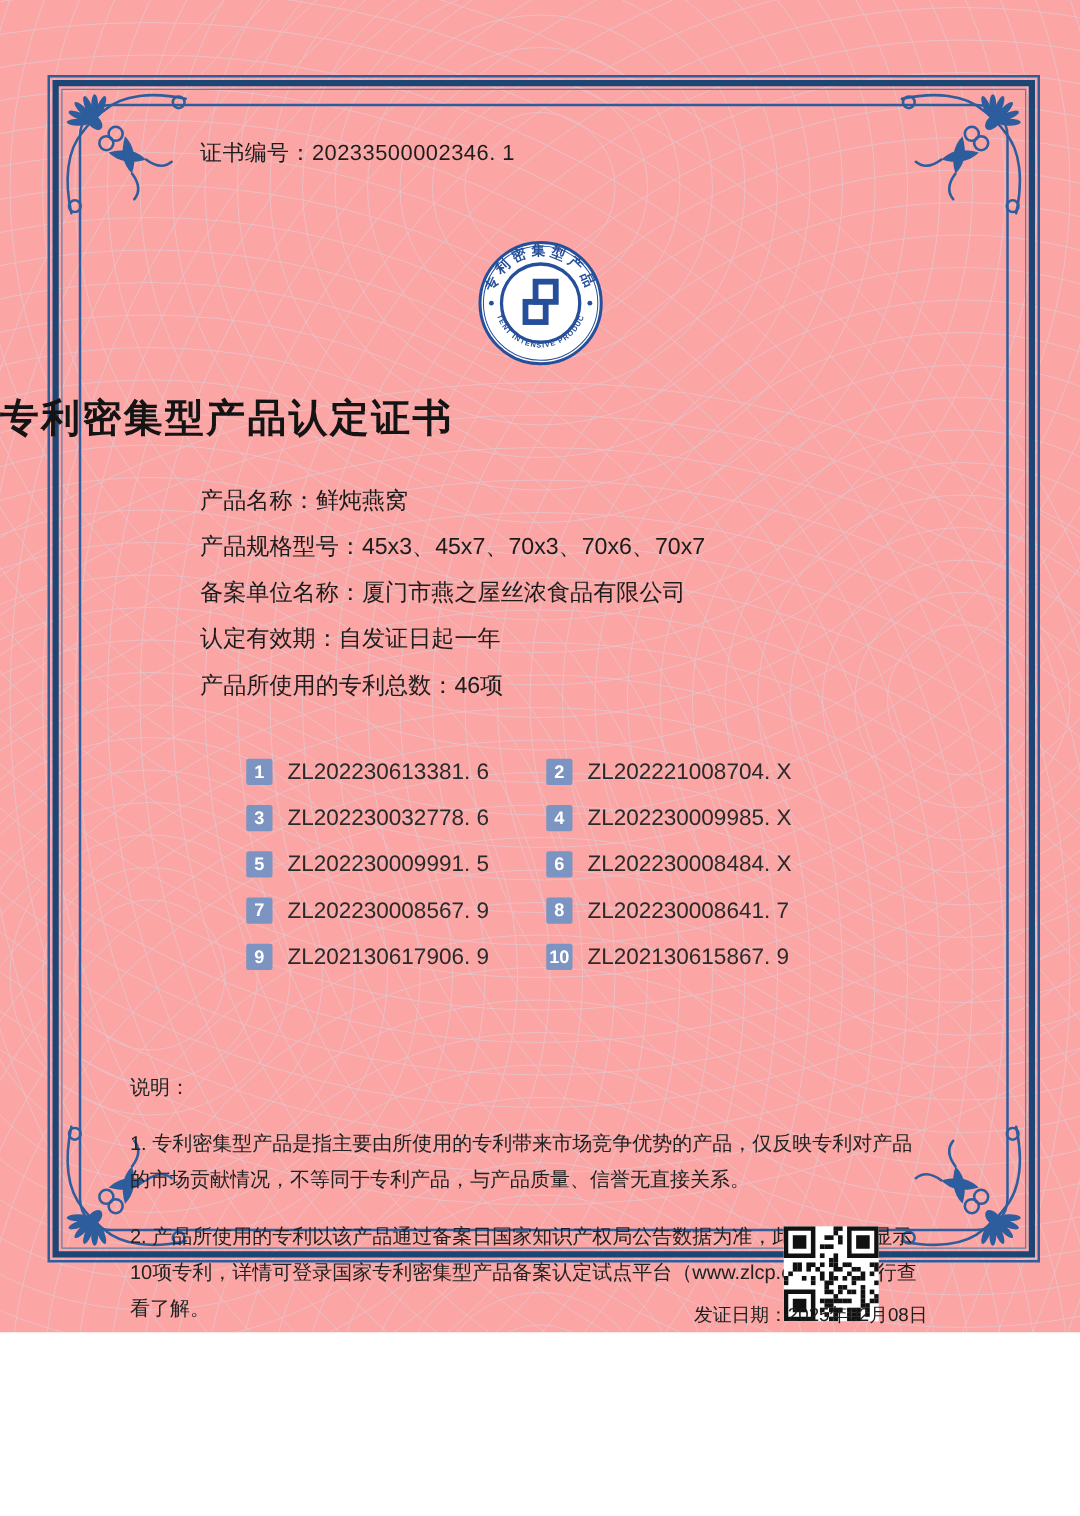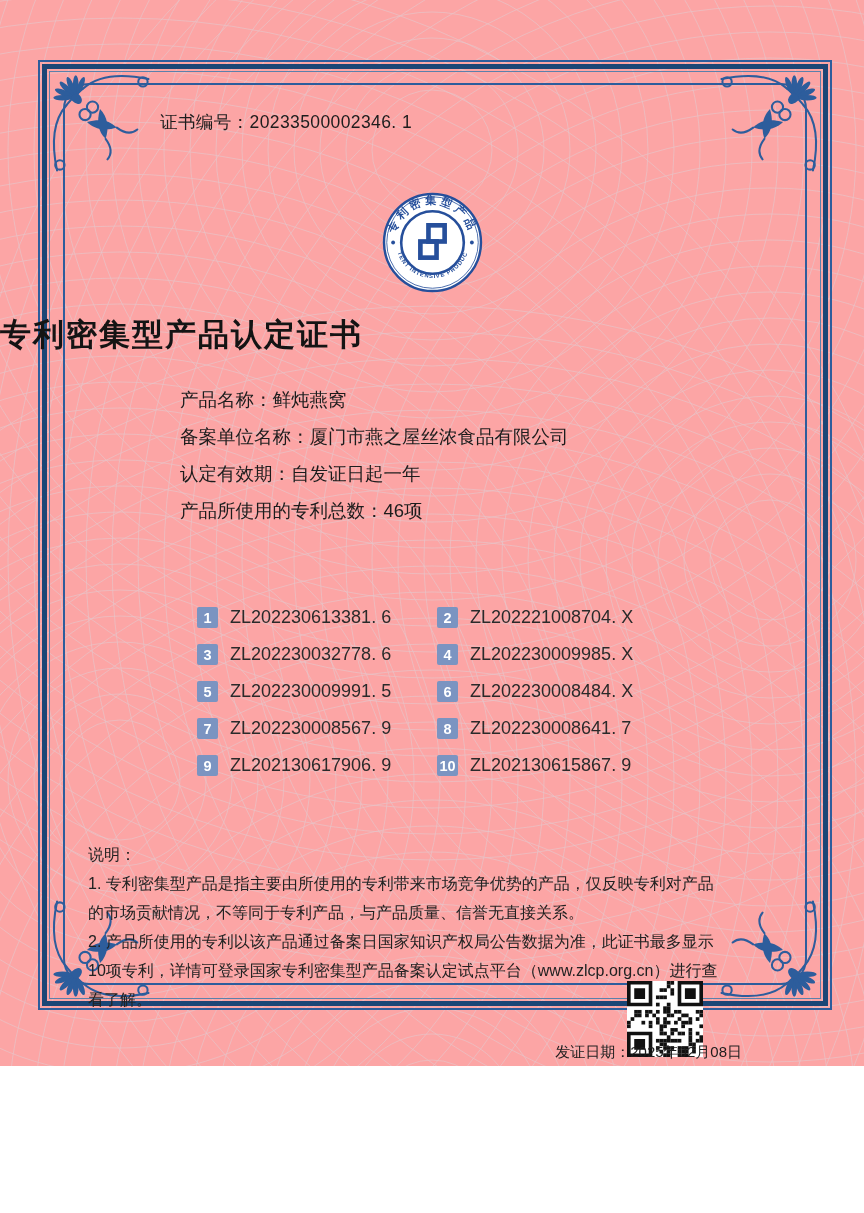--- a/index.html
+++ b/index.html
@@ -16,29 +16,29 @@
   .corner.tl{left:44px;top:66px;}
   .corner.tr{right:38px;top:66px;transform:scaleX(-1);}
   .corner.bl{left:44px;bottom:60px;transform:scaleY(-1);}
   .corner.br{right:38px;bottom:60px;transform:scale(-1,-1);}
   
   .cert-number{position:absolute;left:160px;top:110px;font-size:17.5px;color:#1d1d1d;letter-spacing:.4px;}
   .seal{position:absolute;left:382px;top:192px;width:101px;height:101px;}
   .title{position:absolute;left:0;right:0;top:314px;text-align:left;
          font-family:"DejaVu Serif","Liberation Serif",serif;
          font-size:31px;font-weight:bold;letter-spacing:2px;color:#141414;}
-  .fields{position:absolute;left:160px;top:381px;font-size:18.5px;line-height:37px;color:#1c1c1c;margin-left:20px;}
+  .fields{position:absolute;left:160px;top:381px;font-size:18.5px;line-height:37px;color:#1c1c1c;}
   .patents{position:absolute;left:197px;top:599px;display:grid;
            grid-template-columns:240px 250px;grid-auto-rows:37px;font-size:18px;color:#2a2a2a;}
   .patent{display:flex;align-items:center;gap:12px;}
   .badge{width:21px;height:21px;min-width:21px;background:#7b94c1;color:#ffffff;
          font-size:14.5px;font-weight:bold;display:flex;align-items:center;justify-content:center;
          border-radius:2px;}
   .notes{position:absolute;left:88px;top:840px;width:678px;font-size:16px;line-height:29px;color:#222222;}
-  .notes p{margin:0;white-space:pre-line;}
+  .notes p{margin:16px;white-space:pre-line;}
   .qr{position:absolute;left:627px;top:981px;width:76px;height:76px;background:#ffffff;}
   .issue-date{position:absolute;right:122px;top:1043px;font-size:15px;color:#1d1d1d;text-align:right;}
 </style>
 </head>
 <body>
 
 <div class="page">
 
   <svg class="guilloche" viewBox="0 0 864 1213">
     <g id="guilloche-g" fill="none" stroke="#d5dce4" stroke-width="0.7" opacity="0.55">
@@ -233,20 +233,21 @@
     <g stroke="#264f9b" stroke-width="4.6" fill="none">
       <rect x="46" y="33" width="16" height="16"></rect>
       <rect x="38" y="49" width="16" height="16"></rect>
     </g>
   </svg>
 
   <div class="title">专利密集型产品认定证书</div>
 
   <div class="fields">
     <div><span>产品名称：</span><span>鲜炖燕窝</span></div>
+    <div><span>产品规格型号：</span><span>45x3、45x7、70x3、70x6、70x7</span></div>
     <div><span>备案单位名称：</span><span>厦门市燕之屋丝浓食品有限公司</span></div>
     <div><span>认定有效期：</span><span>自发证日起一年</span></div>
     <div><span>产品所使用的专利总数：</span><span>46项</span></div>
   </div>
 
   <div class="patents">
     <div class="patent">
         <span class="badge">1</span>
         <span>ZL202230613381. 6</span>
       </div>

